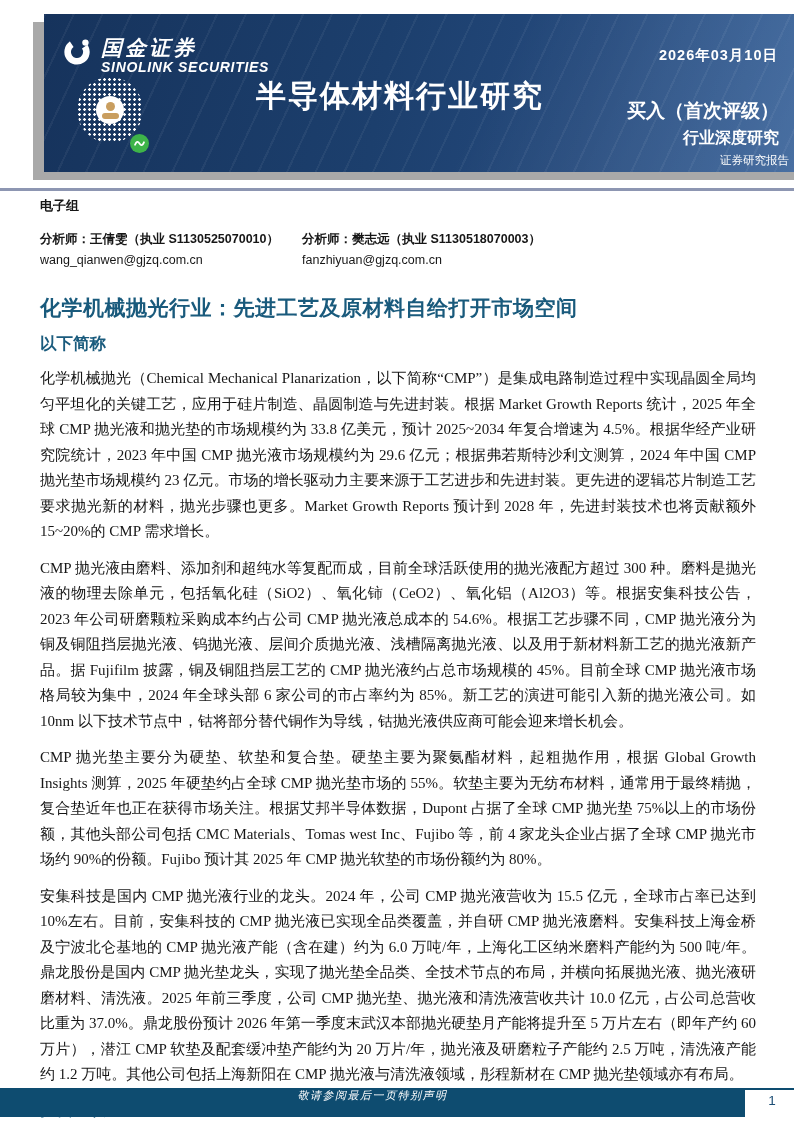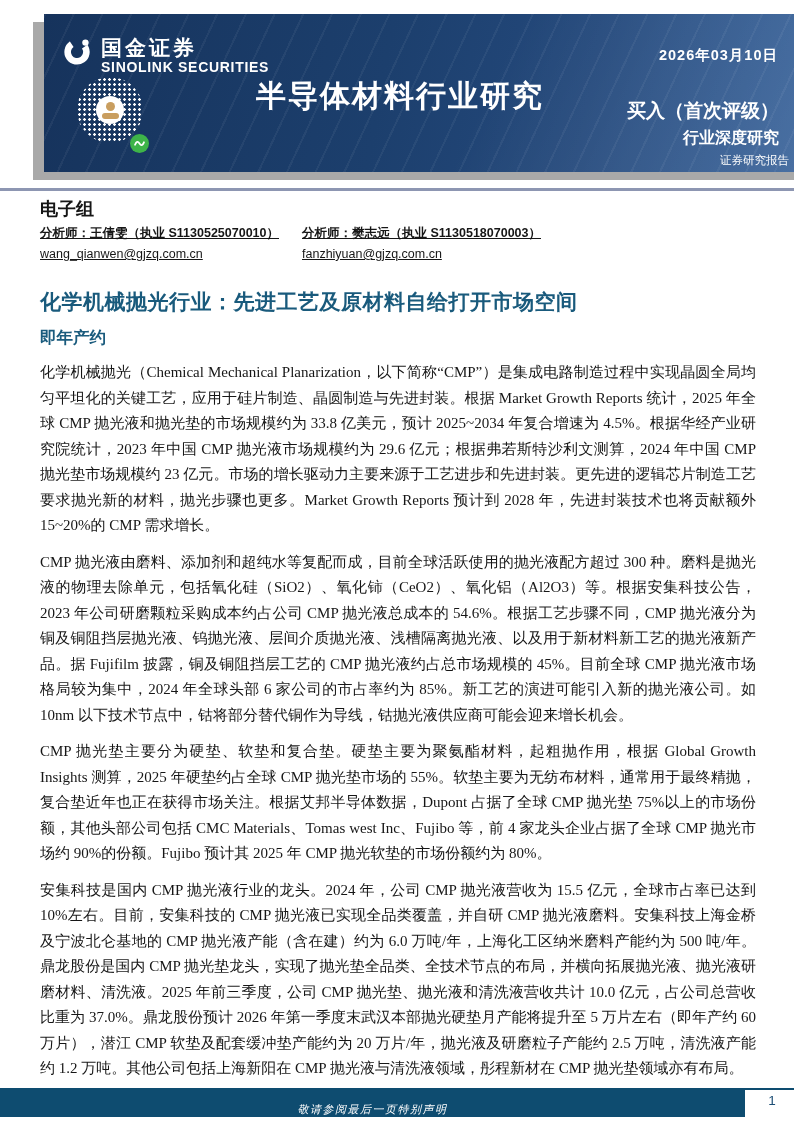--- a/index.html
+++ b/index.html
@@ -16,21 +16,21 @@
     box-shadow:-11px 8px 0 #a9a9a9, 0 8px 0 #a9a9a9;
   }
   .header-band::before {
     content:""; position:absolute; inset:0;
     background:repeating-linear-gradient(115deg, rgba(255,255,255,0.05) 0 2px, rgba(255,255,255,0) 2px 26px);
   }
   .header-band::after {
     content:""; position:absolute; inset:0;
     background:linear-gradient(115deg, rgba(255,255,255,0) 58%, rgba(255,255,255,0.07) 78%, rgba(255,255,255,0.13) 100%);
   }
-  .logo { position:absolute; top:22px; left:18px; display:flex; gap:9px; align-items:flex-start; z-index:2; }
+  .logo { position:absolute; top:22px; left:18px; display:flex; gap:9px; align-items:flex-start; z-index:2;font-style:italic; }
   .brand-cn { font-size:21px; font-weight:bold; color:#fff; letter-spacing:3px; line-height:1.1; }
   .brand-en { font-size:14px; font-weight:bold; color:#fff; letter-spacing:0.7px; }
   .hdr-date { position:absolute; top:32px; right:16px; color:#fff; font-weight:bold; font-size:14.5px; letter-spacing:1px; z-index:2; }
   .report-title {
     position:absolute; top:62px; left:0; right:38px; text-align:center;
     font-size:30px; font-weight:bold; color:#fff; letter-spacing:2px; z-index:2;
   }
   .hdr-rating { position:absolute; top:84px; right:15px; font-size:19px; font-weight:bold; color:#fff; z-index:2;text-align:center; }
   .hdr-type   { position:absolute; top:114px; right:15px; font-size:16px; font-weight:bold; color:#fff; z-index:2; }
   .hdr-cat    { position:absolute; top:139px; right:5px; font-size:11.5px; color:#fff; z-index:2; }
@@ -51,37 +51,37 @@
   .qr-wechat {
     position:absolute; right:0; bottom:2px; width:19px; height:19px; border-radius:50%;
     background:#3eb449; display:flex; align-items:center; justify-content:center;
   }
 
   
   .rule { position:absolute; top:188px; left:0; width:794px; height:2.5px; background:#8d96b2; }
 
   
   .content { position:absolute; top:197px; left:40px; width:716px; color:#161616; }
-  .analyst-group { font-size:18px; font-weight:bold; margin-bottom:4px; }
+  .analyst-group { font-size:13px; font-weight:bold; margin-bottom:16px; }
   .analyst-row { display:flex; }
-  .analyst-col { width:262px;text-decoration:underline; }
+  .analyst-col { width:262px; }
   .analyst-col + .analyst-col { width:auto; }
   .analyst-line { font-size:12.5px; font-weight:bold; margin-bottom:5px; white-space:nowrap; }
   .analyst-email { font-size:12.5px; }
   .main-title { text-align:left; font-size:21px; font-weight:bold; color:#195a7c; margin:27px 0 8px; letter-spacing:0.5px; }
   .section-heading { font-size:16.5px; font-weight:bold; color:#1a5b7d; margin:11px 0 6px; }
   .body p {
     font-family:"Liberation Serif", serif;
     font-size:15px; line-height:25.5px; text-align:justify; margin:11px 0 7px;
   }
 
   
   .footer-band {
     position:absolute; top:1088px; left:0; width:745px; height:29px; background:#0e4c70;
-    display:flex; align-items:flex-end; justify-content:center;
+    display:flex; align-items:flex-start; justify-content:center;
   }
   .footer-band span {
     color:#fff; font-size:11px; font-style:italic; letter-spacing:1.5px;
     font-family:"Liberation Serif", serif;
   }
   .footer-topline { position:absolute; top:1088px; left:745px; right:0; height:2px; background:#0e4c70; }
   .footer-page { position:absolute; top:1093px; left:756px; width:32px; text-align:center; color:#1d4e75; font-size:13.5px; }
 </style>
 </head>
 <body>
@@ -135,21 +135,21 @@
       </div>
       <div class="analyst-col">
         <div class="analyst-line">分析师：樊志远（执业 S1130518070003）</div>
         <div class="analyst-email">fanzhiyuan@gjzq.com.cn</div>
       </div>
     </div>
 
     <div class="main-title">化学机械抛光行业：先进工艺及原材料自给打开市场空间</div>
 
     <div class="body">
-      <div class="section-heading">即年产约</div>
+      <div class="section-heading">以下简称</div>
       <p>化学机械抛光（Chemical Mechanical Planarization，以下简称“CMP”）是集成电路制造过程中实现晶圆全局均匀平坦化的关键工艺，应用于硅片制造、晶圆制造与先进封装。根据 Market Growth Reports 统计，2025 年全球 CMP 抛光液和抛光垫的市场规模约为 33.8 亿美元，预计 2025~2034 年复合增速为 4.5%。根据华经产业研究院统计，2023 年中国 CMP 抛光液市场规模约为 29.6 亿元；根据弗若斯特沙利文测算，2024 年中国 CMP 抛光垫市场规模约 23 亿元。市场的增长驱动力主要来源于工艺进步和先进封装。更先进的逻辑芯片制造工艺要求抛光新的材料，抛光步骤也更多。Market Growth Reports 预计到 2028 年，先进封装技术也将贡献额外 15~20%的 CMP 需求增长。</p>
       <p>CMP 抛光液由磨料、添加剂和超纯水等复配而成，目前全球活跃使用的抛光液配方超过 300 种。磨料是抛光液的物理去除单元，包括氧化硅（SiO2）、氧化铈（CeO2）、氧化铝（Al2O3）等。根据安集科技公告，2023 年公司研磨颗粒采购成本约占公司 CMP 抛光液总成本的 54.6%。根据工艺步骤不同，CMP 抛光液分为铜及铜阻挡层抛光液、钨抛光液、层间介质抛光液、浅槽隔离抛光液、以及用于新材料新工艺的抛光液新产品。据 Fujifilm 披露，铜及铜阻挡层工艺的 CMP 抛光液约占总市场规模的 45%。目前全球 CMP 抛光液市场格局较为集中，2024 年全球头部 6 家公司的市占率约为 85%。新工艺的演进可能引入新的抛光液公司。如 10nm 以下技术节点中，钴将部分替代铜作为导线，钴抛光液供应商可能会迎来增长机会。</p>
       <p>CMP 抛光垫主要分为硬垫、软垫和复合垫。硬垫主要为聚氨酯材料，起粗抛作用，根据 Global Growth Insights 测算，2025 年硬垫约占全球 CMP 抛光垫市场的 55%。软垫主要为无纺布材料，通常用于最终精抛，复合垫近年也正在获得市场关注。根据艾邦半导体数据，Dupont 占据了全球 CMP 抛光垫 75%以上的市场份额，其他头部公司包括 CMC Materials、Tomas west Inc、Fujibo 等，前 4 家龙头企业占据了全球 CMP 抛光市场约 90%的份额。Fujibo 预计其 2025 年 CMP 抛光软垫的市场份额约为 80%。</p>
       <p>安集科技是国内 CMP 抛光液行业的龙头。2024 年，公司 CMP 抛光液营收为 15.5 亿元，全球市占率已达到 10%左右。目前，安集科技的 CMP 抛光液已实现全品类覆盖，并自研 CMP 抛光液磨料。安集科技上海金桥及宁波北仑基地的 CMP 抛光液产能（含在建）约为 6.0 万吨/年，上海化工区纳米磨料产能约为 500 吨/年。鼎龙股份是国内 CMP 抛光垫龙头，实现了抛光垫全品类、全技术节点的布局，并横向拓展抛光液、抛光液研磨材料、清洗液。2025 年前三季度，公司 CMP 抛光垫、抛光液和清洗液营收共计 10.0 亿元，占公司总营收比重为 37.0%。鼎龙股份预计 2026 年第一季度末武汉本部抛光硬垫月产能将提升至 5 万片左右（即年产约 60 万片），潜江 CMP 软垫及配套缓冲垫产能约为 20 万片/年，抛光液及研磨粒子产能约 2.5 万吨，清洗液产能约 1.2 万吨。其他公司包括上海新阳在 CMP 抛光液与清洗液领域，彤程新材在 CMP 抛光垫领域亦有布局。</p>
     </div>
 
     <div class="body">
       <div class="section-heading">投资建议</div>
       <p>我们认为随着国内半导体行业产能扩张，以及先进制程的进步、新材料与新工艺的发展、先进封装技术的演进、向 CMP 抛光产品上游原材料的延展，国内化学机械抛光公司有望进一步打开市场空间，建议关注行业龙头安集科技、鼎龙股份，以及行业内持续向 CMP 市场拓展的其他公司。</p>
     </div>

